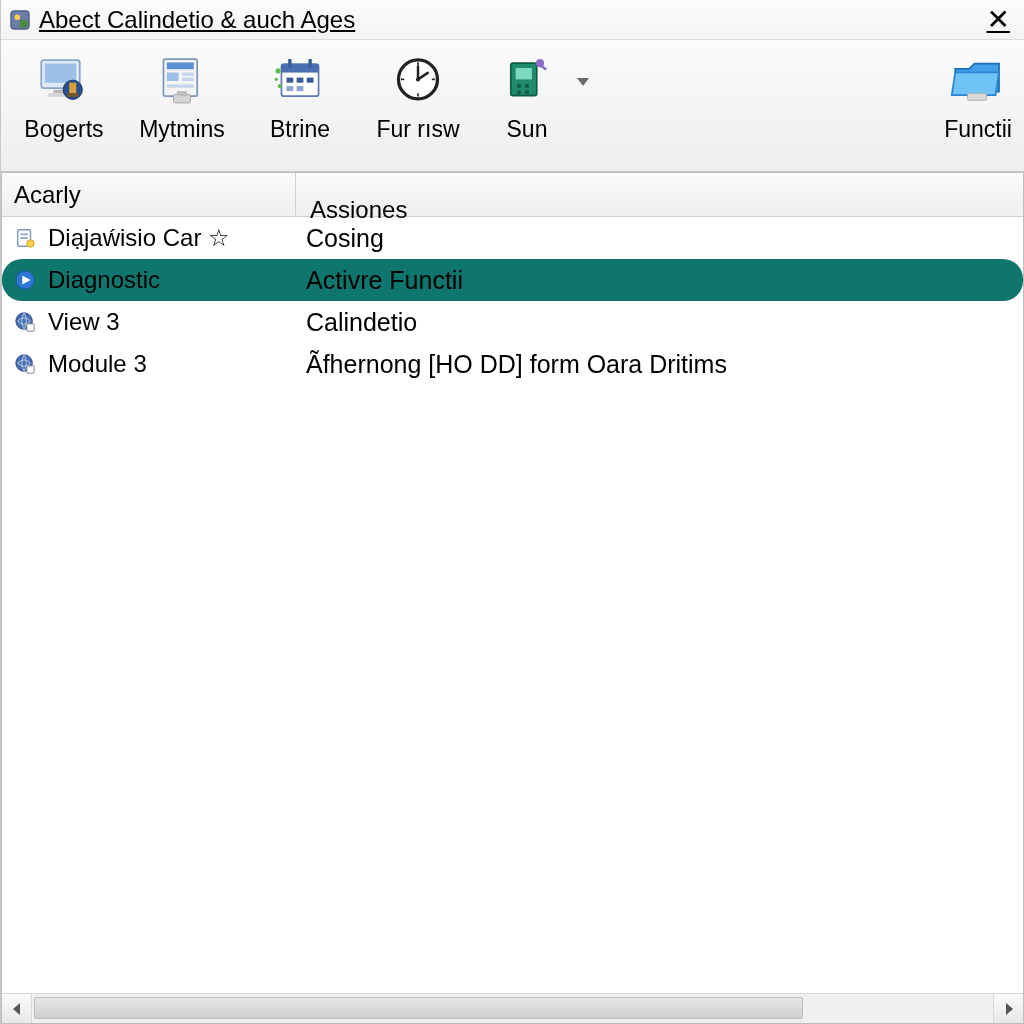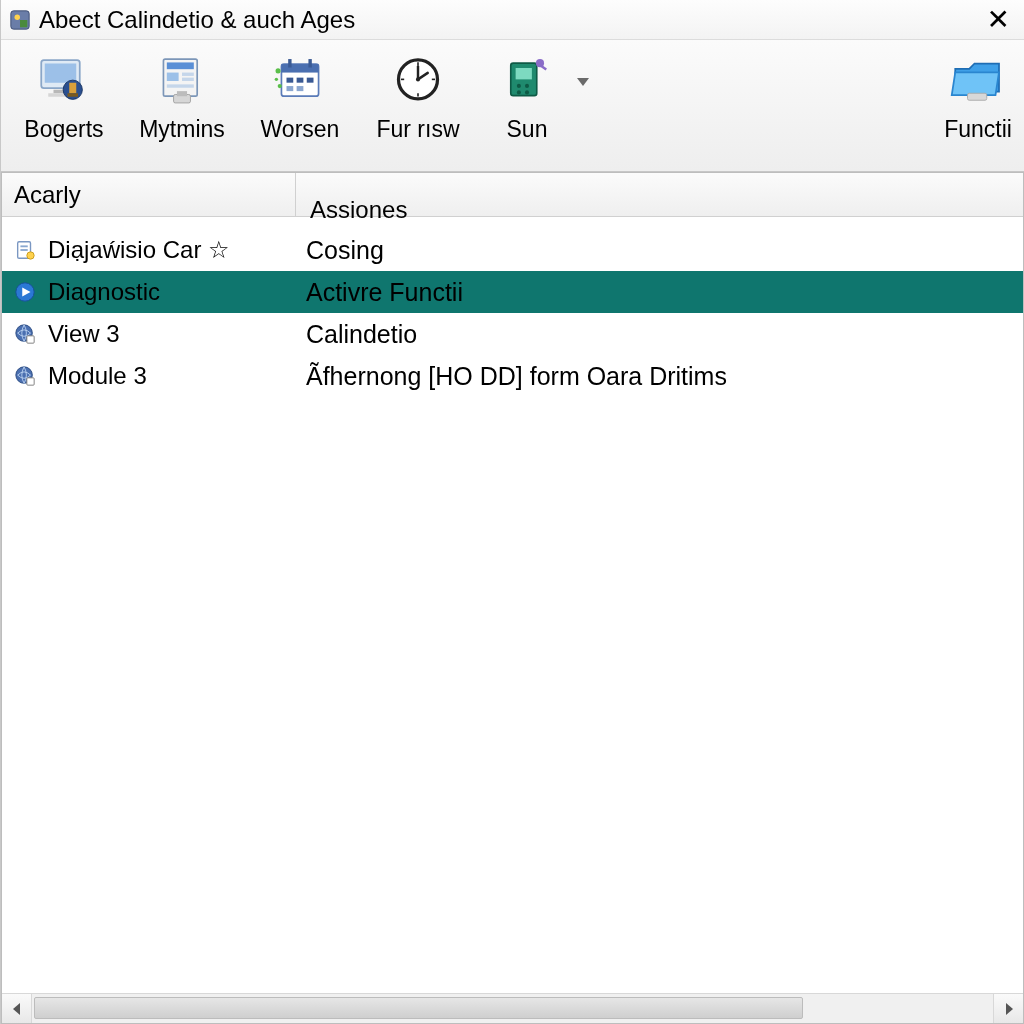--- a/index.html
+++ b/index.html
@@ -17,20 +17,21 @@
     display: flex; flex-direction: column;
     border-left: 1px solid #c8c8c8;
   }
   
   .titlebar {
     height: 40px;
     display: flex; align-items: center;
     padding: 0 8px;
     background: linear-gradient(#fdfdfd, #f3f3f3);
     border-bottom: 1px solid #dcdcdc;
+    text-decoration: underline;
   }
   .titlebar .app-icon { width: 22px; height: 22px; margin-right: 8px; }
   .titlebar .title { font-size: 24px; font-weight: 400; flex: 1; }
   .titlebar .close-x {
     font-size: 28px; font-weight: 300; line-height: 1;
     padding: 0 6px; cursor: default; font-family: Arial, sans-serif;
   }
   
   .toolbar {
     height: 132px;
@@ -54,21 +55,20 @@
     align-self: center; margin-top: -40px; margin-left: -6px; margin-right: 10px;
   }
   
   .content {
     flex: 1;
     background: #fff;
     border: 1px solid #bdbdbd;
     margin: 0;
     display: flex; flex-direction: column;
     overflow: hidden;
-    gap: 12px;
   }
   .col-headers {
     height: 44px;
     display: flex;
     background: linear-gradient(#fbfbfb, #efefef);
     border-bottom: 1px solid #d0d0d0;
   }
   .col-headers .col1 {
     width: 294px;
     border-right: 1px solid #d0d0d0;
@@ -78,20 +78,21 @@
   .col-headers .col2 {
     flex: 1;
     padding: 23px 14px;
     font-size: 24px;
   }
   .rows { flex: 1; }
   .row {
     display: flex; align-items: center;
     height: 42px;
     padding-left: 10px;
+    border-radius: 20px;
   }
   .row.selected { background: #0f766e; }
   .row .ico { width: 26px; height: 26px; margin-right: 10px; flex-shrink: 0; display:flex; align-items:center; justify-content:center; }
   .row .c1 { width: 258px; font-size: 24px; }
   .row .c2 { flex: 1; font-size: 25px; }
   
   .hscroll {
     height: 30px;
     background: #f0f0f0;
     border-top: 1px solid #d8d8d8;
@@ -173,21 +174,21 @@
           <rect x="16" y="28" width="8" height="6" fill="#3a5a94"></rect>
           <rect x="28" y="28" width="8" height="6" fill="#3a5a94"></rect>
           <rect x="40" y="28" width="8" height="6" fill="#3a5a94"></rect>
           <rect x="16" y="38" width="8" height="6" fill="#8aa6d0"></rect>
           <rect x="28" y="38" width="8" height="6" fill="#8aa6d0"></rect>
           <circle cx="6" cy="20" r="3" fill="#5bbf4a"></circle>
           <circle cx="4" cy="30" r="2" fill="#5bbf4a"></circle>
           <circle cx="8" cy="38" r="2.5" fill="#5bbf4a"></circle>
         </svg>
       </span>
-      <span class="label">Worsen</span>
+      <span class="label">Btrine</span>
     </div>
 
 
     <div class="tool">
       <span class="icon-slot">
         <svg viewBox="0 0 64 64" width="52" height="52">
           <circle cx="32" cy="30" r="24" fill="#fff" stroke="#222" stroke-width="4"></circle>
           <circle cx="32" cy="30" r="2.5" fill="#222"></circle>
           <line x1="32" y1="30" x2="32" y2="14" stroke="#222" stroke-width="3" stroke-linecap="round"></line>
           <line x1="32" y1="30" x2="44" y2="22" stroke="#222" stroke-width="3" stroke-linecap="round"></line>

